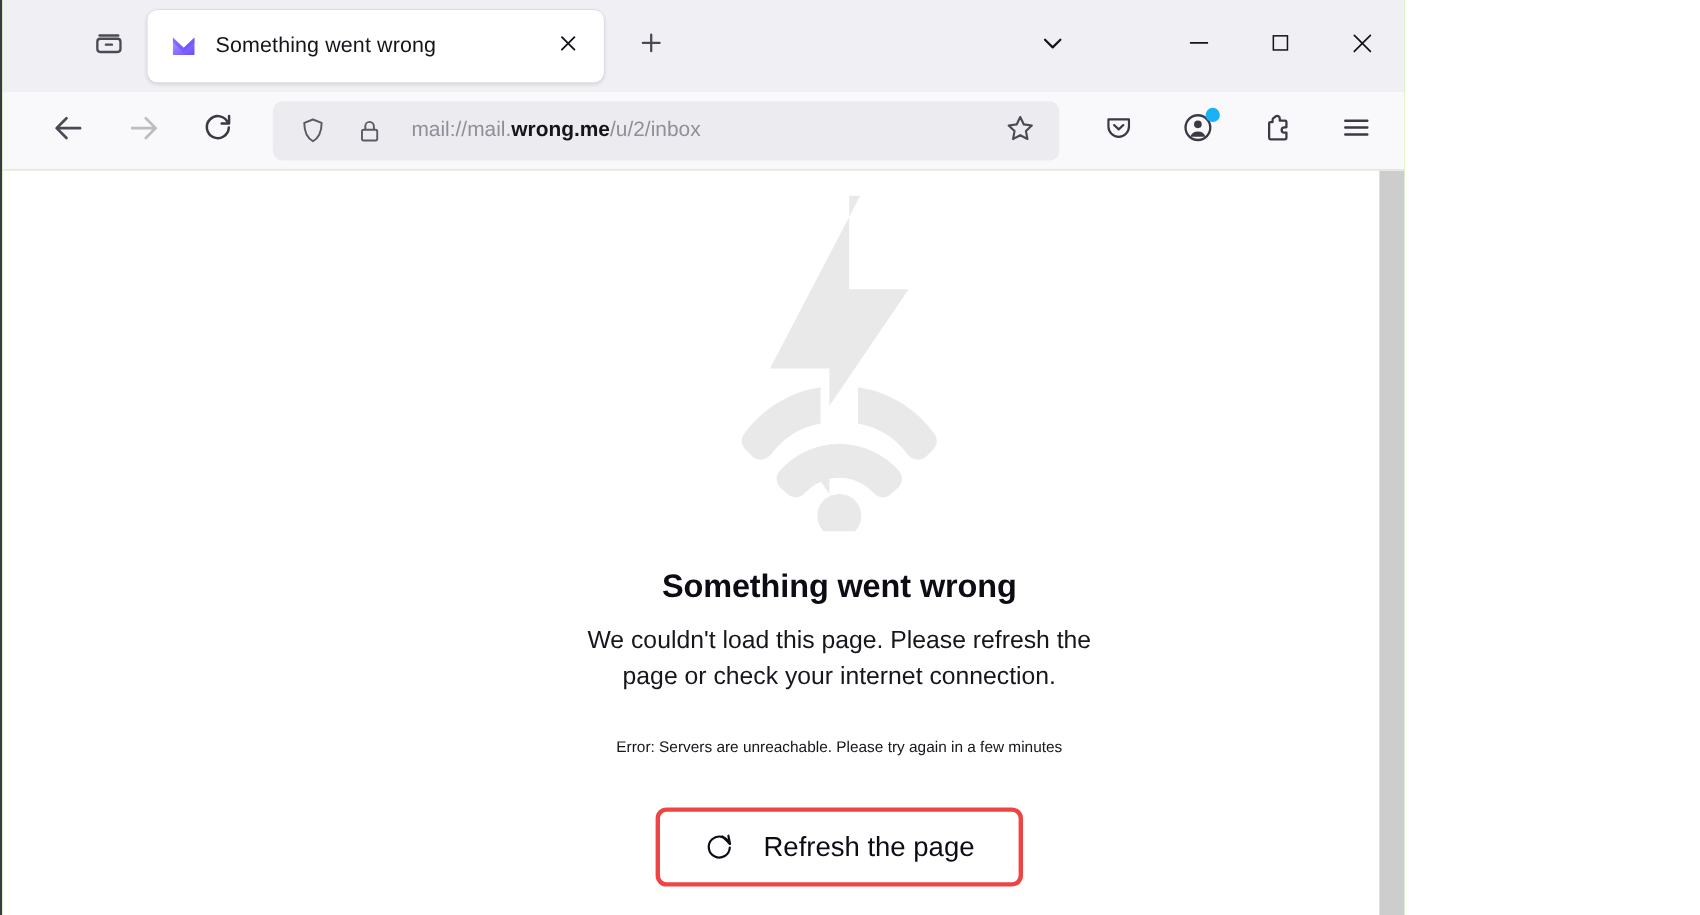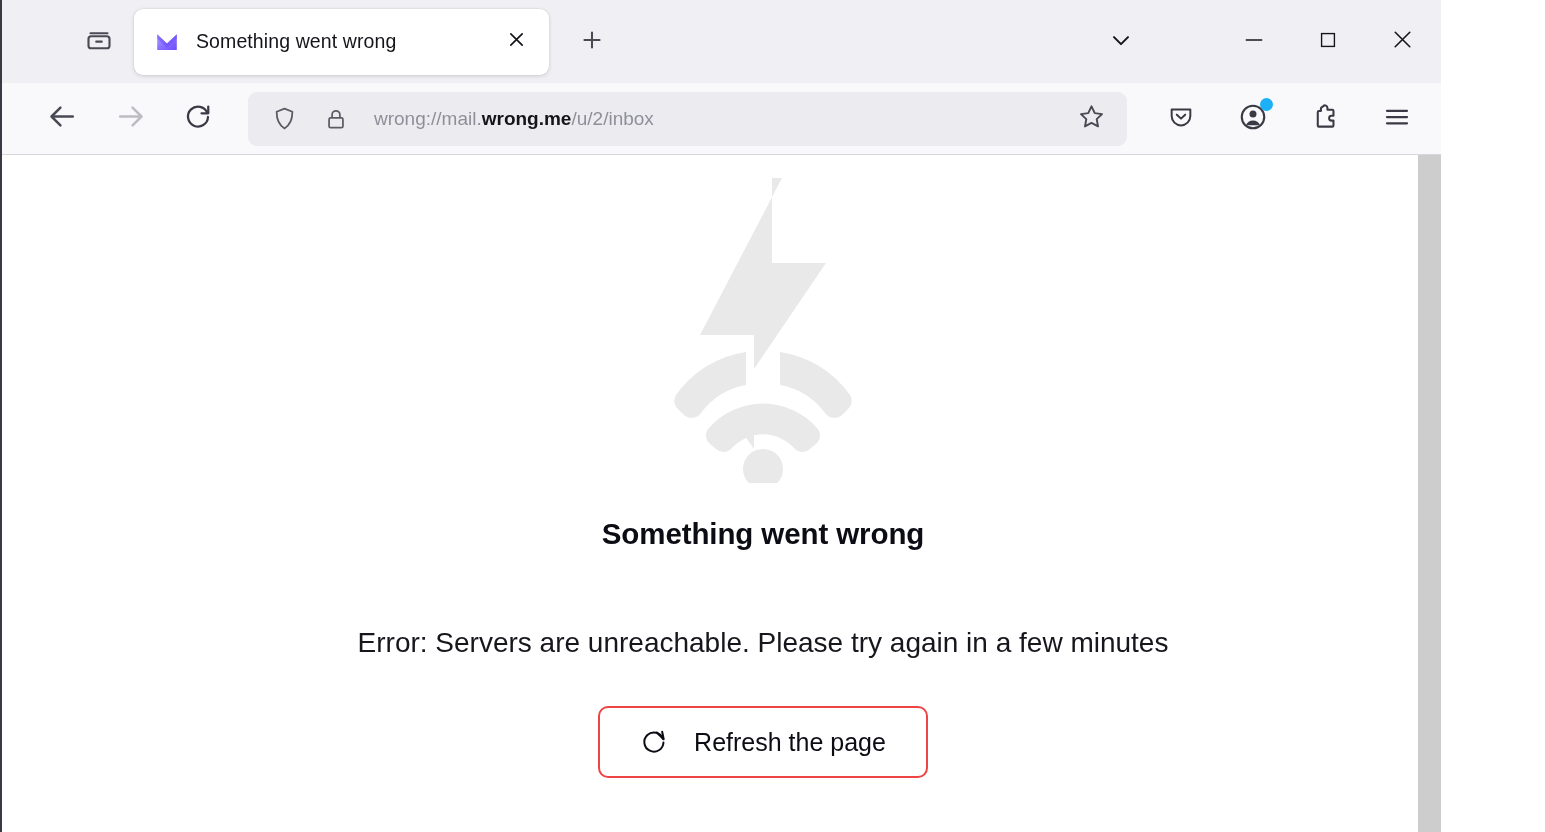--- a/index.html
+++ b/index.html
@@ -7,21 +7,21 @@
   html, body {
     width: 1545px;
     height: 832px;
     overflow: hidden;
     background: #ffffff;
     font-family: "Liberation Sans", sans-serif;
   }
 
   #browser-window {
     position: relative;
-    width: 1441px;
+    width: 1277px;
     height: 832px;
     border-left: 2px solid #3a3a44;
     background: #bef264;
     overflow: hidden;
   }
 
   
   #tab-bar {
     position: relative;
     height: 83px;
@@ -241,32 +241,32 @@
   #error-subtitle {
     margin-top: 14px;
     font-size: 22.5px;
     line-height: 33px;
     color: #16161c;
     text-align: center;
     max-width: 560px;
   }
 
   #error-detail {
-    margin-top: 29px;
-    font-size: 28px;
+    margin-top: 40px;
+    font-size: 14px;
     color: #16161c;
     text-align: center;
   }
 
   #refresh-button {
     margin-top: 47px;
     min-width: 330px;
     height: 72px;
     background: #ffffff;
-    border: 2px solid #ef4444;
+    border: 4px solid #ef4444;
     border-radius: 10px;
     display: flex;
     align-items: center;
     justify-content: center;
     gap: 26px;
     padding: 0 40px;
   }
 
   #refresh-btn-icon { display: flex; align-items: center; color: #0c0c14; }
 
@@ -399,21 +399,21 @@
         </svg>
       </span>
 
       <span id="lock-icon-wrap">
         <svg width="26" height="26" viewBox="0 0 24 24" fill="none" stroke="currentColor" stroke-width="1.6" stroke-linejoin="round">
           <rect x="5.6" y="11" width="12.8" height="9" rx="1.4"></rect>
           <path d="M8.4 11 V8 a3.6 3.6 0 0 1 7.2 0 V11"></path>
         </svg>
       </span>
 
-      <span id="url-text"><span>wrong://mail.</span><span class="host">wrong.me</span><span>/u/2/inbox</span></span>
+      <span id="url-text"><span>mail://mail.</span><span class="host">wrong.me</span><span>/u/2/inbox</span></span>
 
       <span id="bookmark-star-btn">
         <span>
           <svg width="29" height="29" viewBox="0 0 24 24" fill="none" stroke="currentColor" stroke-width="1.6" stroke-linejoin="round">
             <path d="M12 3.6 L14.7 9.2 L20.7 10 L16.3 14.2 L17.4 20.2 L12 17.3 L6.6 20.2 L7.7 14.2 L3.3 10 L9.3 9.2 Z"></path>
           </svg>
         </span>
       </span>
     </div>
 
@@ -469,21 +469,22 @@
 
             <path d="M114 5 L32 162 L86 162 L86 196 L158 90 L104 90 L104 5 Z"></path>
             <path d="M86 196 L86 253 L70 253 L86 276 L86 196 Z"></path>
           </g>
         </svg>
       </span>
 
       <div id="error-title">Something went wrong</div>
 
       <div id="error-subtitle">
-        <br>
+        <span>We couldn't load this page. Please refresh the</span><br>
+        <span>page or check your internet connection.</span>
       </div>
 
       <div id="error-detail">Error: Servers are unreachable. Please try again in a few minutes</div>
 
       <div id="refresh-button">
         <span id="refresh-btn-icon">
           <svg width="28" height="28" viewBox="0 0 24 24" fill="none" stroke="currentColor" stroke-width="1.7" stroke-linecap="round" stroke-linejoin="round">
             <path d="M19.6 9.2 A8.2 8.2 0 1 0 20.1 12.4"></path>
             <path d="M14.4 3.8 L20.3 9.6 L19 3.2"></path>
           </svg>

